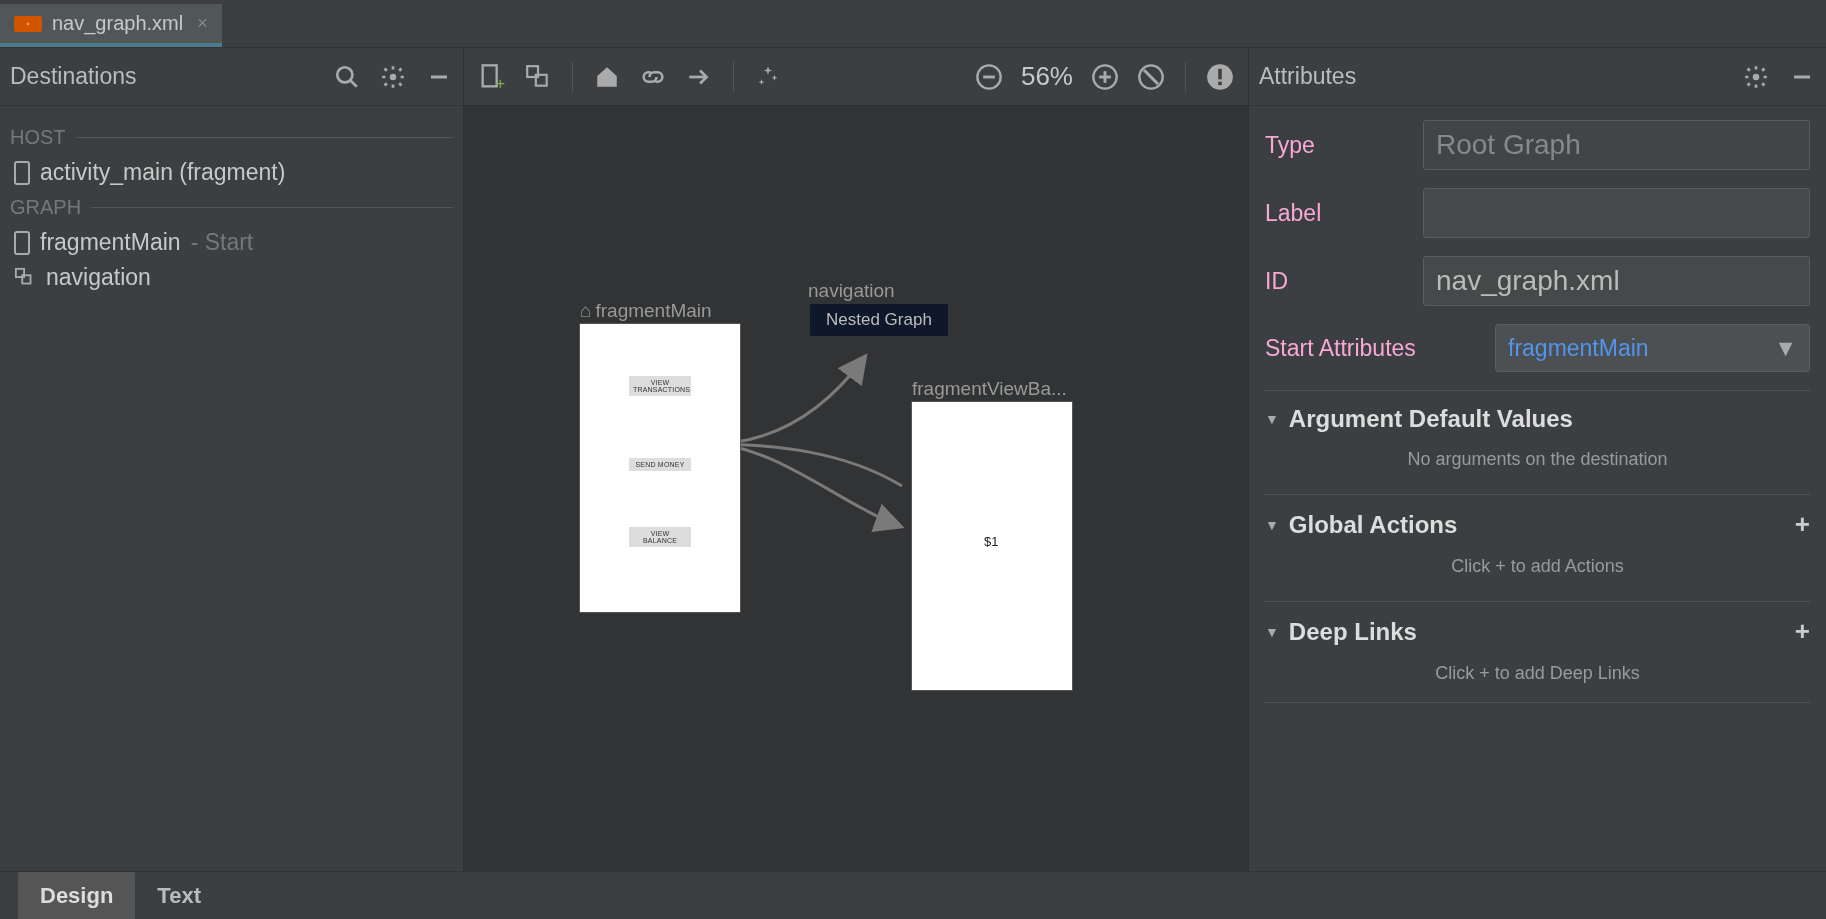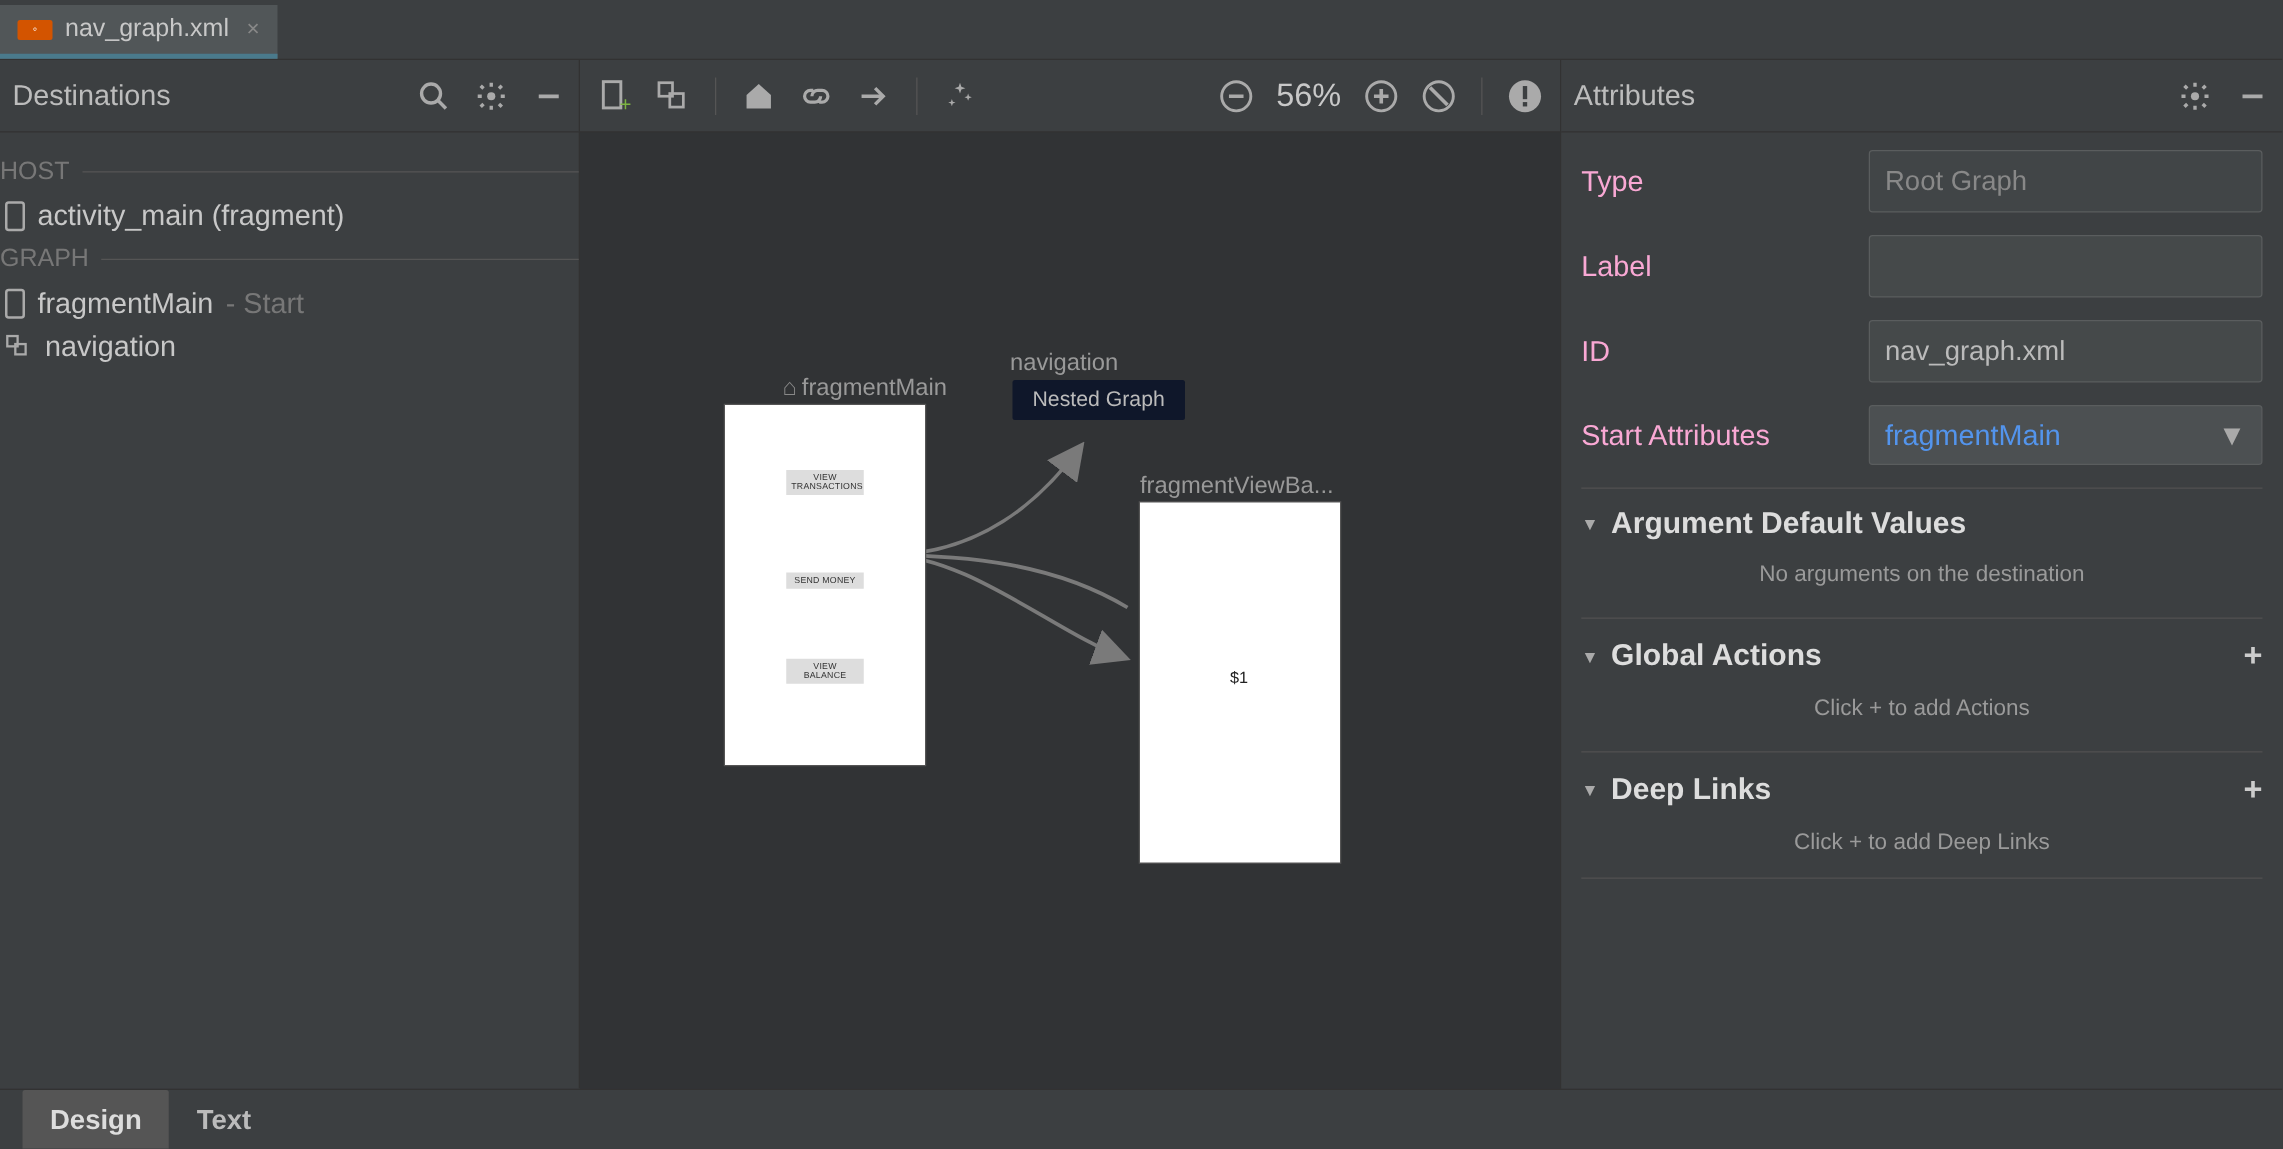--- a/index.html
+++ b/index.html
@@ -42,21 +42,21 @@
   width: 464px; background:#3c3f41; border-right:1px solid #323232;
   display:flex; flex-direction:column;
 }
 .panel-header {
   height:58px; display:flex; align-items:center; justify-content:space-between;
   padding:0 10px; border-bottom:1px solid #323232;
 }
 .panel-title { font-size:23px; color:#bcbcbc; }
 .panel-icons { display:flex; gap:18px; align-items:center; }
 .icon-btn { width:28px; height:28px; display:flex; align-items:center; justify-content:center; cursor:pointer; color:#aaa; fill:#aaa; }
-.dest-body { padding:14px 0; font-size:23px; }
+.dest-body { padding:14px 10px; font-size:23px; }
 .section-label { color:#777; font-size:20px; display:flex; align-items:center; gap:10px; margin:6px 0; }
 .section-label::after { content:""; flex:1; height:1px; background:#555; }
 .dest-item { display:flex; align-items:center; gap:10px; padding:4px 0 4px 4px; font-size:23px; color:#c8c8c8; }
 .muted { color:#777; }
 .phone-icon { width:16px; height:24px; border:2px solid #aaa; border-radius:3px; position:relative; }
 .nested-icon { display:inline-flex; }
 .canvas-panel { flex:1; background:#2b2b2b; border-right:1px solid #323232; display:flex; flex-direction:column; }
 .canvas-toolbar {
   height:58px; background:#3c3f41; border-bottom:1px solid #323232;
   display:flex; align-items:center; padding:0 14px; gap:18px;
@@ -71,21 +71,21 @@
 .screen { position:absolute; background:#fff; box-shadow:0 0 0 1px #555; }
 .screen-btn { background:#ddd; font-size:7px; color:#333; text-align:center; padding:3px 4px; margin:0 auto; width:62px; letter-spacing:0.2px; }
 .balance-text { position:absolute; font-size:13px; color:#222; }
 svg.arrows { position:absolute; top:0; left:0; pointer-events:none; }
 .right-panel { width:577px; background:#3c3f41; display:flex; flex-direction:column; }
 .attr-body { padding:14px 16px; overflow:auto; }
 .attr-row { display:flex; align-items:center; margin-bottom:18px; }
 .attr-label { width:230px; font-size:23px; color:#f9a8d4; }
 .attr-input {
   flex:1; background:#45494a; border:1px solid #5a5d5e; border-radius:3px;
-  height:50px; color:#bbb; font-size:22px; padding:0 12px;
+  height:50px; color:#bbb; font-size:28px; padding:0 12px;
 }
 .attr-input.ro { background:#414547; color:#888; }
 .attr-select {
   flex:1; background:#4c5052; border:1px solid #5a5d5e; border-radius:3px;
   height:48px; color:#5394ec; font-size:23px; padding:0 12px;
   display:flex; align-items:center; justify-content:space-between;
 }
 .chevron-down { color:#aaa; }
 .section-header {
   display:flex; align-items:center; font-size:24px; color:#ddd; font-weight:600;
@@ -232,21 +232,21 @@
       <svg class="arrows" width="800" height="700">
         <defs>
             <marker id="ah" markerWidth="10" markerHeight="10" refX="8" refY="5" orient="auto">
               <path d="M0,0 L10,5 L0,10 z" fill="#7a7a7a"></path>
             </marker>
           </defs>
         <path d="M 245 338 C 320 338, 368 295, 400 252" stroke="#7a7a7a" stroke-width="3" fill="none" marker-end="url(#ah)"></path>
         <path d="M 245 338 C 310 338, 380 345, 438 380" stroke="#7a7a7a" stroke-width="3" fill="none"></path>
         <path d="M 245 338 C 310 338, 380 400, 435 420" stroke="#7a7a7a" stroke-width="3" fill="none" marker-end="url(#ah)"></path>
       </svg>
-      <div class="fragment-label" style="left:116px; top:194px;margin-left:46px;">
+      <div class="fragment-label" style="left:116px; top:194px;">
         <span class="home-glyph">⌂</span><span>fragmentMain</span>
       </div>
       <div class="screen" style="left:116px; top:218px; width:160px; height:288px;">
         <div style="height:52px"></div>
         <div class="screen-btn">VIEW TRANSACTIONS</div>
         <div style="height:62px"></div>
         <div class="screen-btn">SEND MONEY</div>
         <div style="height:56px"></div>
         <div class="screen-btn">VIEW BALANCE</div>
       </div>

